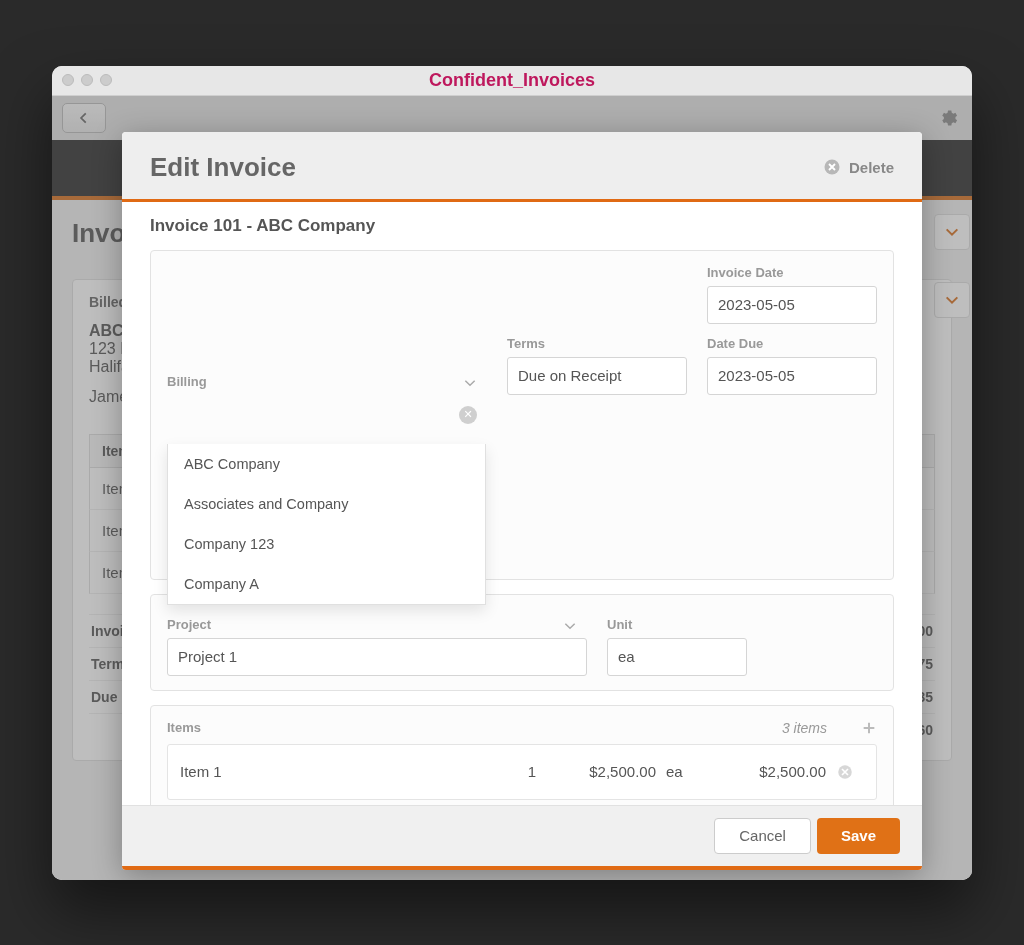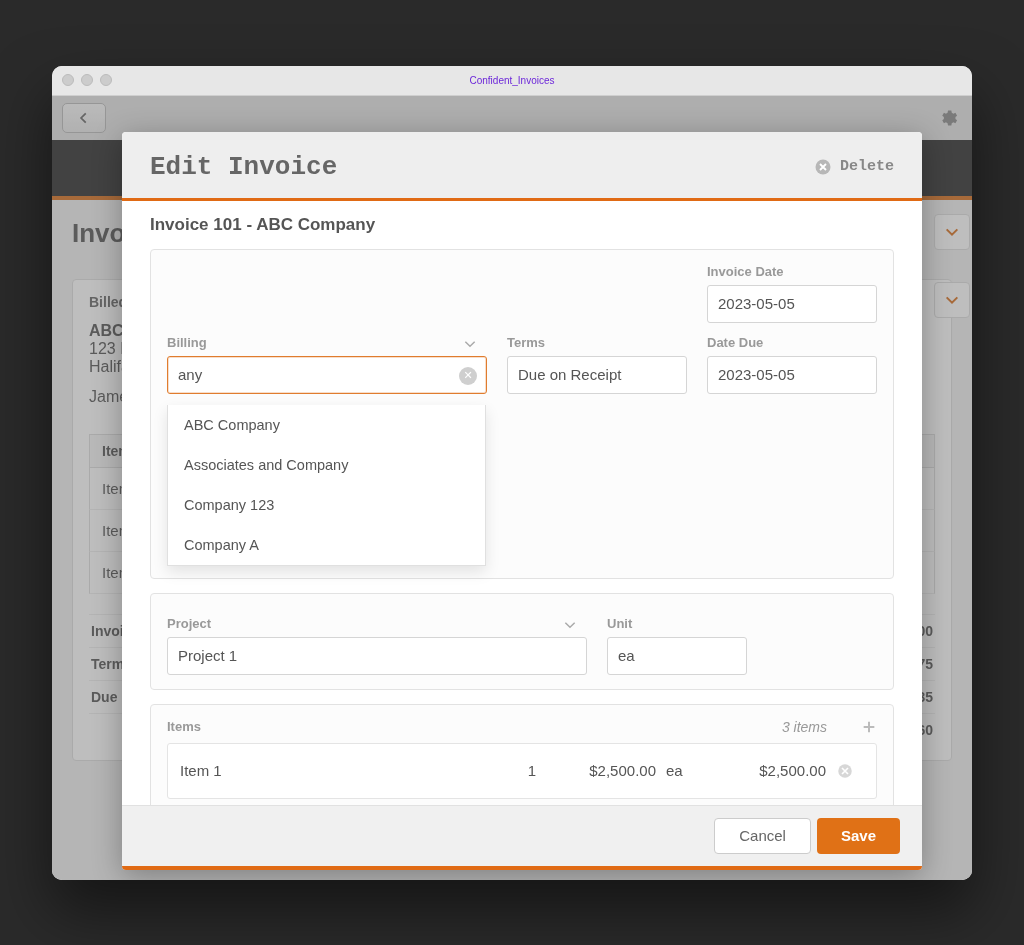--- a/index.html
+++ b/index.html
@@ -30,21 +30,21 @@
     position: relative;
   }
   .traffic {
     position: absolute; left: 10px; top: 8px;
     display: flex; gap: 7px;
   }
   .traffic span {
     width: 12px; height: 12px; border-radius: 50%;
     background: #ccc; border: 1px solid #bbb;
   }
-  .titlebar .title { font-weight: 400; font-size: 10px; color: #6d28d9; }
+  .titlebar .title { font-weight: 700; font-size: 18px; color: #be185d; }
   .toolbar {
     height: 44px;
     background: #e4e4e4;
     display: flex;
     align-items: center;
     padding: 0 10px;
     gap: 8px;
     position: relative;
   }
   .back-btn {
@@ -108,21 +108,21 @@
     background:#fff;
     border-radius:4px;
     box-shadow: 0 6px 30px rgba(0,0,0,0.3);
     display:flex;
     flex-direction:column;
     overflow:hidden;
   }
   .modal-head {
     background: #eeeeee;
     padding: 20px 28px 16px 28px;
-    display:flex; justify-content:space-between; align-items:center;font-family:Liberation Mono, monospace;
+    display:flex; justify-content:space-between; align-items:center;
   }
   .modal-head h1 { font-size:26px; font-weight:700; color:#666; }
   .delete-btn {
     display:flex; align-items:center; gap:8px; color:#888; font-weight:600;
     font-size:15px; cursor:pointer;
   }
   .modal-orange { height:3px; background:#e06a14; }
   .modal-sub {
     padding: 14px 28px 0 28px;
     font-size:17px; font-weight:700; color:#555;
@@ -304,21 +304,20 @@
 
       <div class="panel" style="position:relative;">
         <div class="row3">
           <div class="field" style="position:relative;">
             <label>Billing</label>
             <span class="chev-small">
               <svg width="14" height="14" viewBox="0 0 24 24">
                   <path d="M4 8l8 8 8-8" fill="none" stroke="#aaa" stroke-width="2.5"></path>
                 </svg>
             </span>
-            <input class="input active" value="any" style="">
             <span class="clear-x">✕</span>
             <div class="dropdown">
               <div>ABC Company</div>
               <div>Associates and Company</div>
               <div>Company 123</div>
               <div>Company A</div>
             </div>
           </div>
           <div class="field">
             <label>Terms</label>

